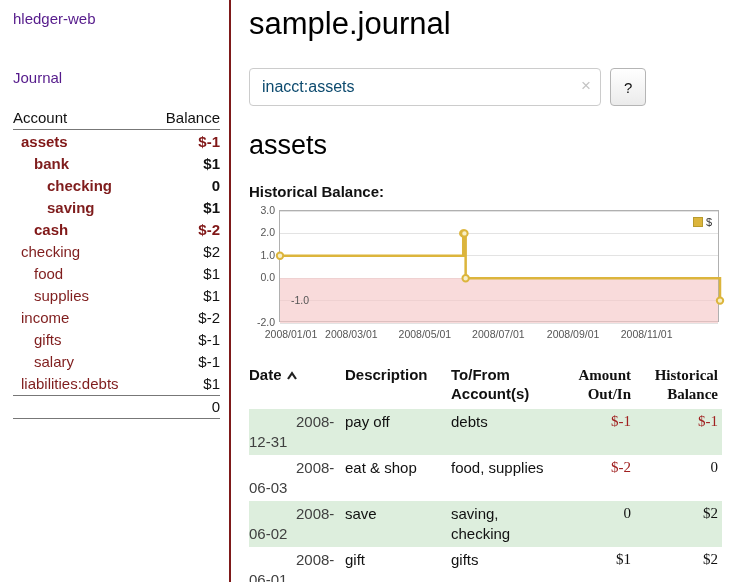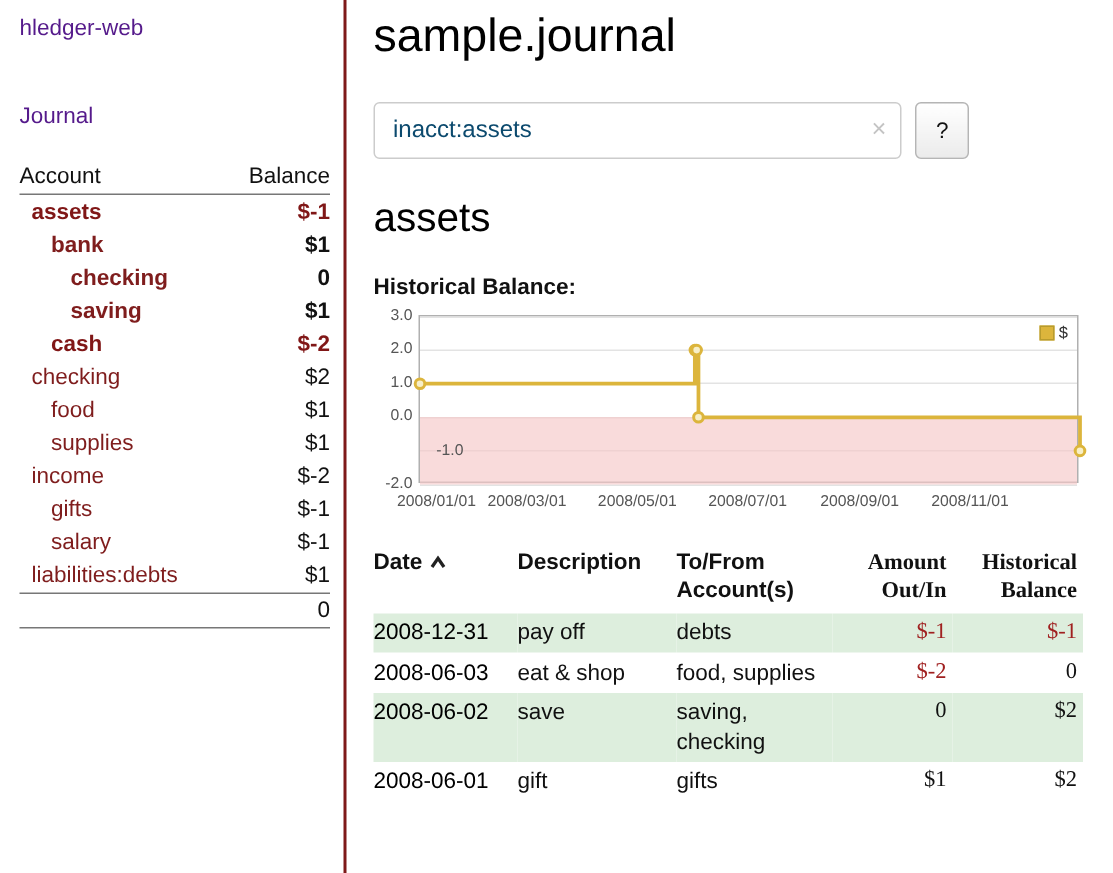--- a/index.html
+++ b/index.html
@@ -61,21 +61,21 @@
   .xlab { position:absolute; top:120px; transform:translateX(-50%); white-space:nowrap; font-size:10.5px; color:#555; }
   .legend { position:absolute; top:5px; right:6px; display:flex; align-items:center; font-size:11px; color:#333; z-index:5; }
   .legend .swatch { width:10px; height:10px; background:#e8c84f; border:1px solid #b89b2e; margin-right:3px; }
 
   
   .register { margin-top:22px; border-collapse:collapse; width:473px; table-layout:fixed; font-size:15px; }
   .register th { text-align:left; vertical-align:top; font-weight:700; padding:0 4px 5px 0; line-height:1.25; }
   .register td { vertical-align:top; padding:3.5px 4px 3.5px 0; line-height:1.3; }
   .register .num { text-align:right;font-family:Liberation Serif, serif; }
   .register tr.shaded { background:#ddeedd; }
-  .register td a { color:#000000; cursor:pointer; }
+  .register td a { color:#404040; cursor:pointer;padding-left:47px; }
   .neg { color:#a02020; }
   .sort-icon { margin-left:4px; }
 </style>
 </head>
 <body>
 
 <div class="sidebar">
   <a href="#" class="app-title">hledger-web</a><br>
   <a href="#" class="journal-link">Journal</a>
 

